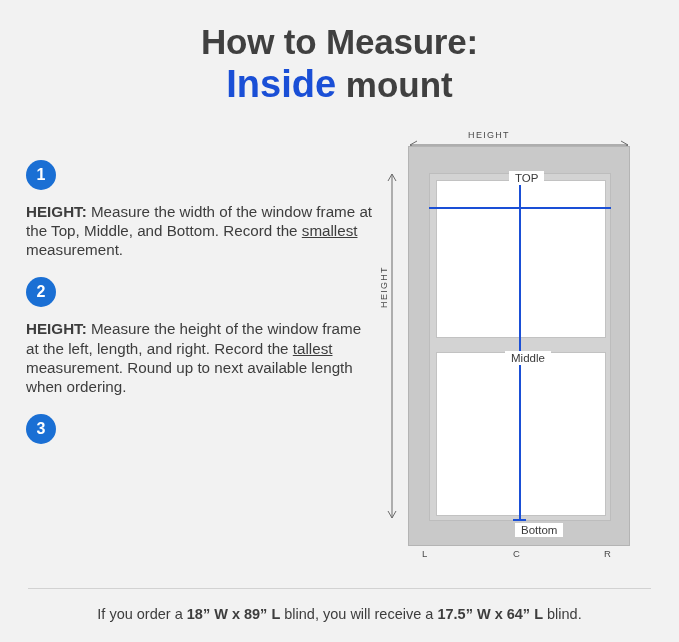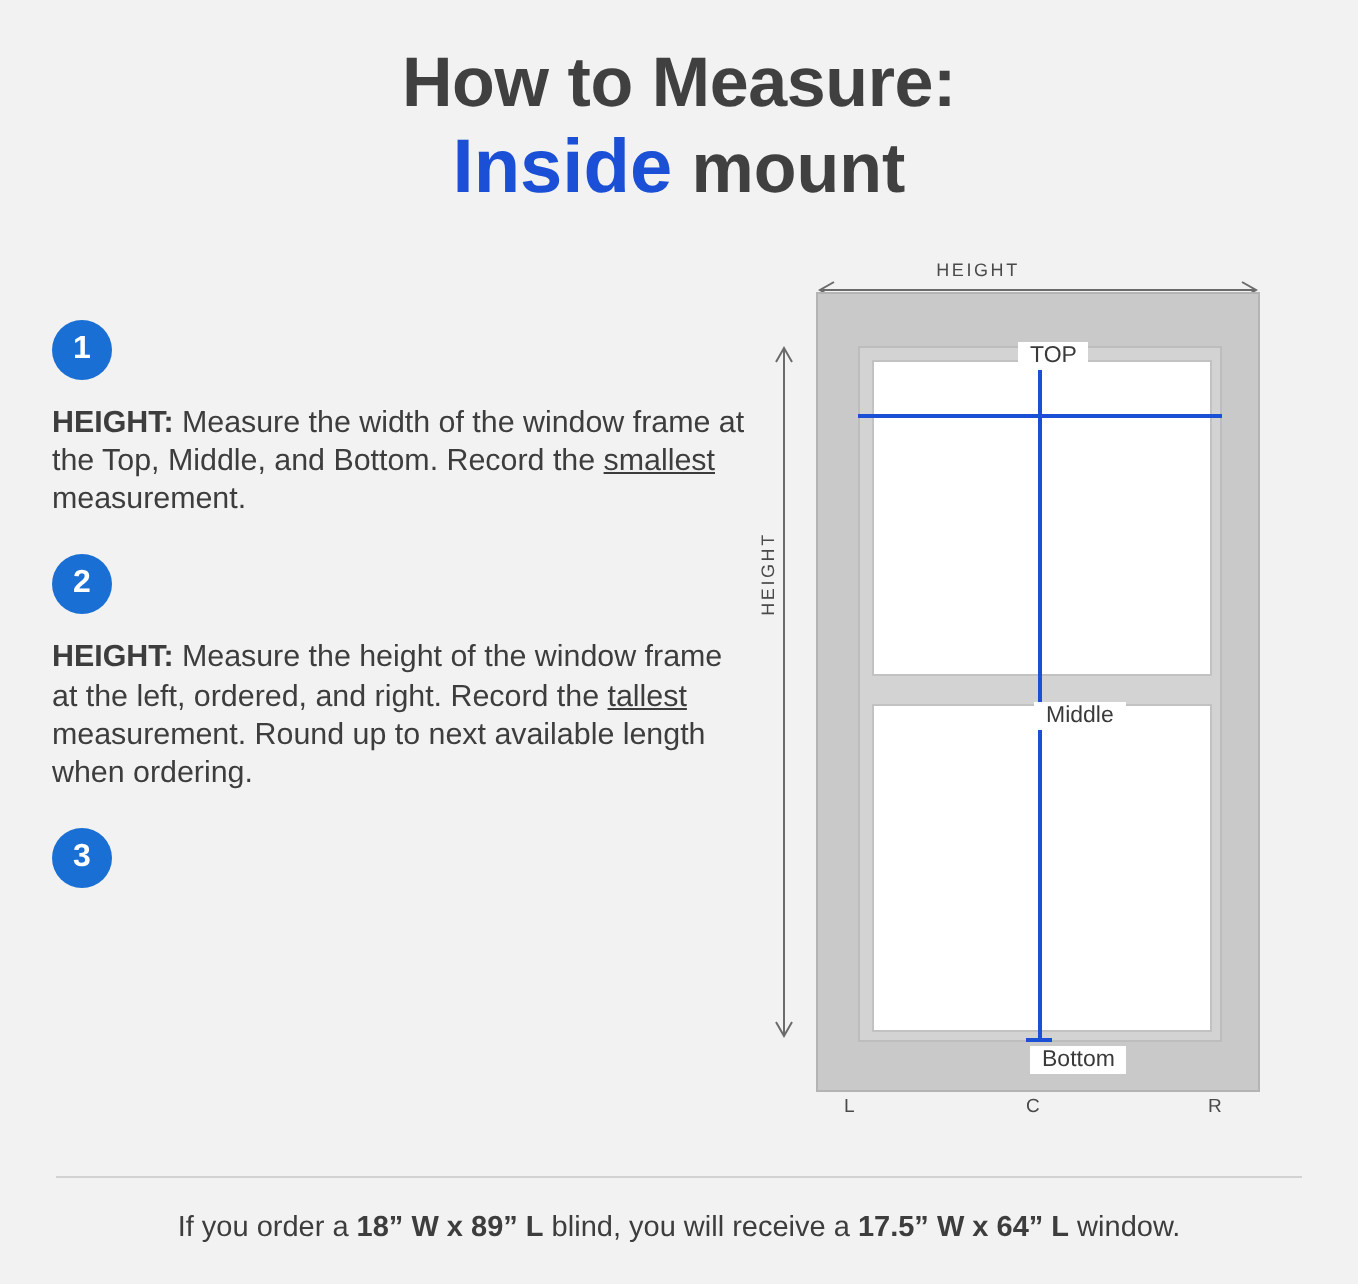--- a/index.html
+++ b/index.html
@@ -154,21 +154,21 @@
 
   .diag-tag {
     position: absolute;
     background: #ffffff;
     font-size: 11.5px;
     color: #3a3a3a;
     padding: 1px 6px;
     white-space: nowrap;
   }
   .tag-top { left: 100px; top: 24px; }
-  .tag-middle { left: 108px; top: 204px; }
+  .tag-middle { left: 96px; top: 204px; }
   .tag-bottom { left: 90px; top: 376px; margin-left: 16px; }
 
   .blue-line-h {
     position: absolute;
     background: #1a4fd6;
     height: 1.6px;
   }
   .blue-line-v {
     position: absolute;
     background: #1a4fd6;
@@ -235,21 +235,21 @@
     <div class="step">
       <div class="step-badge">1</div>
       <div class="step-text">
         <b>HEIGHT:</b><span> Measure the width of the window frame at the Top, Middle, and Bottom. Record the </span><span class="underline">smallest</span><span> measurement.</span>
       </div>
     </div>
 
     <div class="step">
       <div class="step-badge">2</div>
       <div class="step-text">
-        <b>HEIGHT:</b><span> Measure the height of the window frame at the left, ordered, and right. Record the </span><span class="underline">tallest</span><span> measurement. Round up to next available length when ordering.</span>
+        <b>HEIGHT:</b><span> Measure the height of the window frame at the left, length, and right. Record the </span><span class="underline">tallest</span><span> measurement. Round up to next available length when ordering.</span>
       </div>
     </div>
 
     <div class="step">
       <div class="step-badge">3</div>
     </div>
 
   </div>
 
   <div class="diagram">
@@ -287,16 +287,16 @@
     <div class="bottom-marks">
       <span class="bm bm-l">L</span>
       <span class="bm bm-c">C</span>
       <span class="bm bm-r">R</span>
     </div>
 
   </div>
 
   <div class="footer-rule"></div>
   <div class="footer">
-    <div class="footer-text"><span>If you order a </span><b>18” W x 89” L</b><span> blind, you will receive a </span><b>17.5” W x 64” L</b><span> window.</span></div>
+    <div class="footer-text"><span>If you order a </span><b>18” W x 89” L</b><span> blind, you will receive a </span><b>17.5” W x 64” L</b><span> blind.</span></div>
   </div>
 
 </div>
 
 </body></html>

